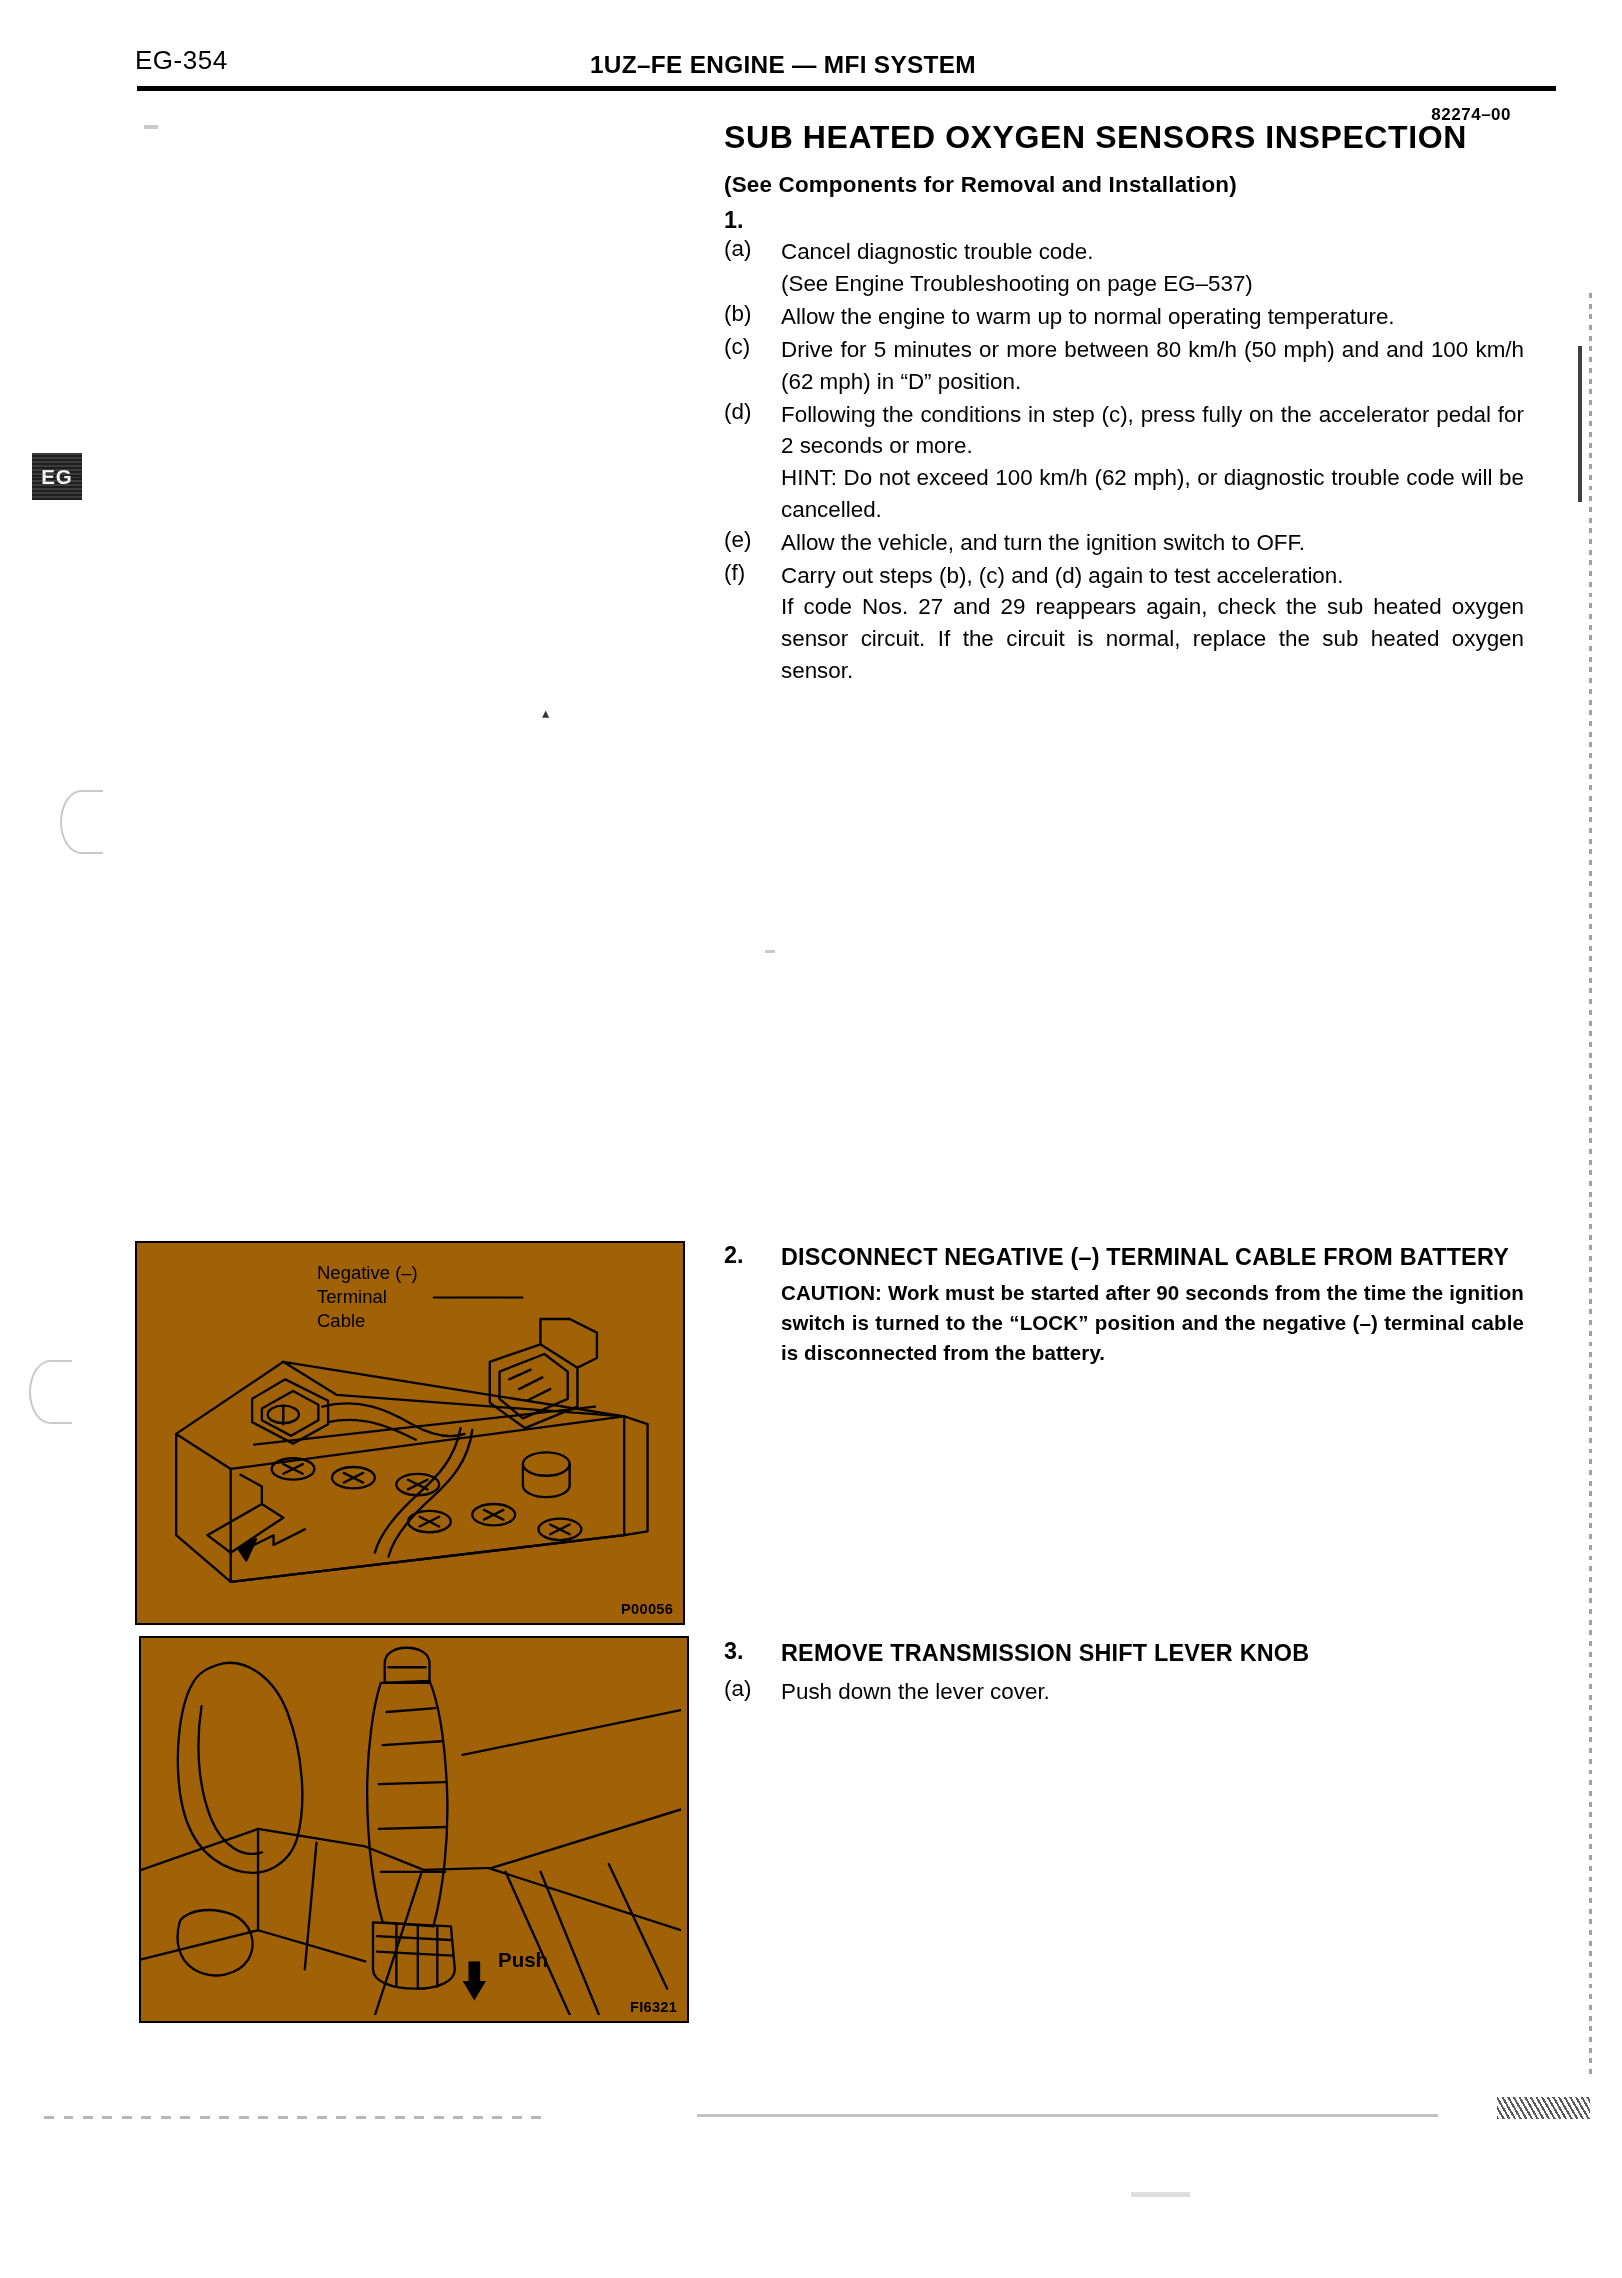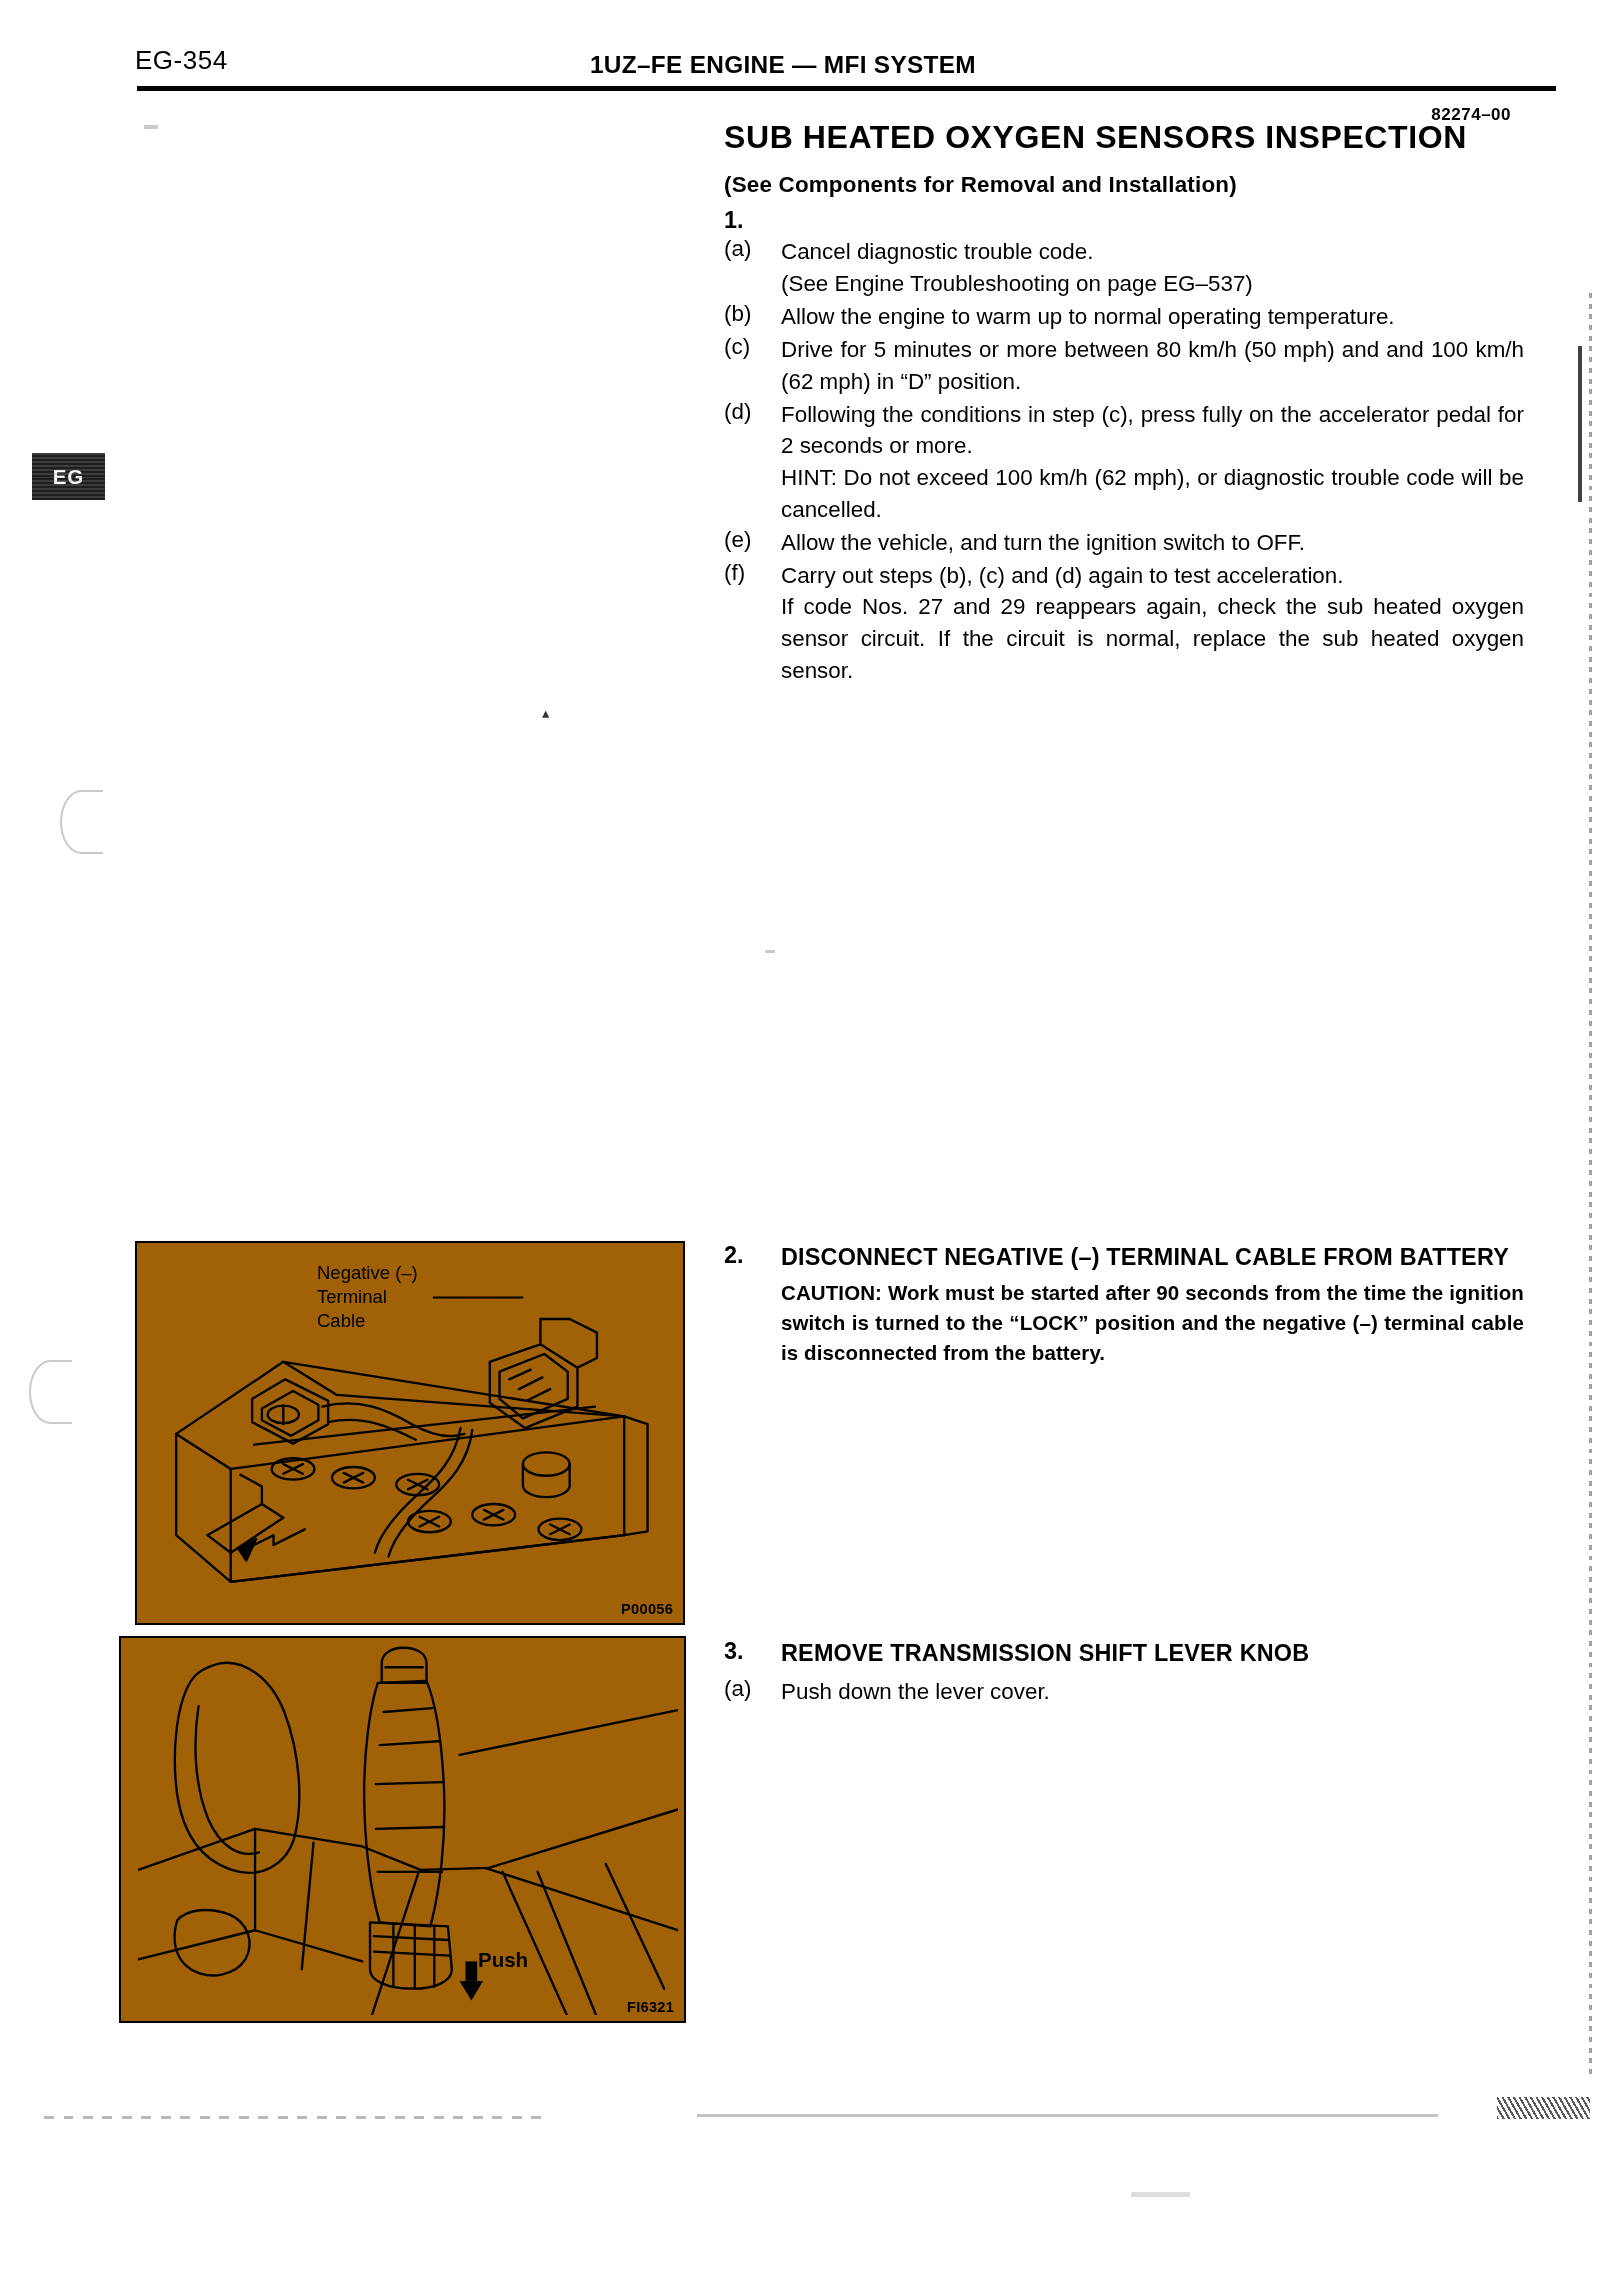--- a/index.html
+++ b/index.html
@@ -48,21 +48,21 @@
     width: 1419px;
     height: 4.9px;
     background: #000;
   }
 
   
   .section-tab {
     position: absolute;
     left: 32px;
     top: 453px;
-    width: 73px;
+    width: 50px;
     height: 47px;
     background:
       repeating-linear-gradient(0deg, #000 0 2px, #fff 2px 3.9px),
       #222;
     background-blend-mode: multiply;
     opacity: 0.88;
   }
   .section-tab span {
     display: block;
     color: #fff;
@@ -151,21 +151,21 @@
   }
 
   
   .figbox {
     position: absolute;
     border: 2.9px solid #000;
     background: #a16207;
     overflow: hidden;
   }
   #fig-battery { left: 135px; top: 1241px; width: 546px; height: 380px; }
-  #fig-shift   { left: 119px; top: 1636px; width: 546px; height: 383px; padding-left: 17px; }
+  #fig-shift   { left: 139px; top: 1636px; width: 546px; height: 383px; }
 
   .fig-id {
     position: absolute;
     right: 9.8px;
     bottom: 5.9px;
     font-size: 14.6px;
     font-weight: bold;
     letter-spacing: 0.3px;
   }
   .fig-label {

